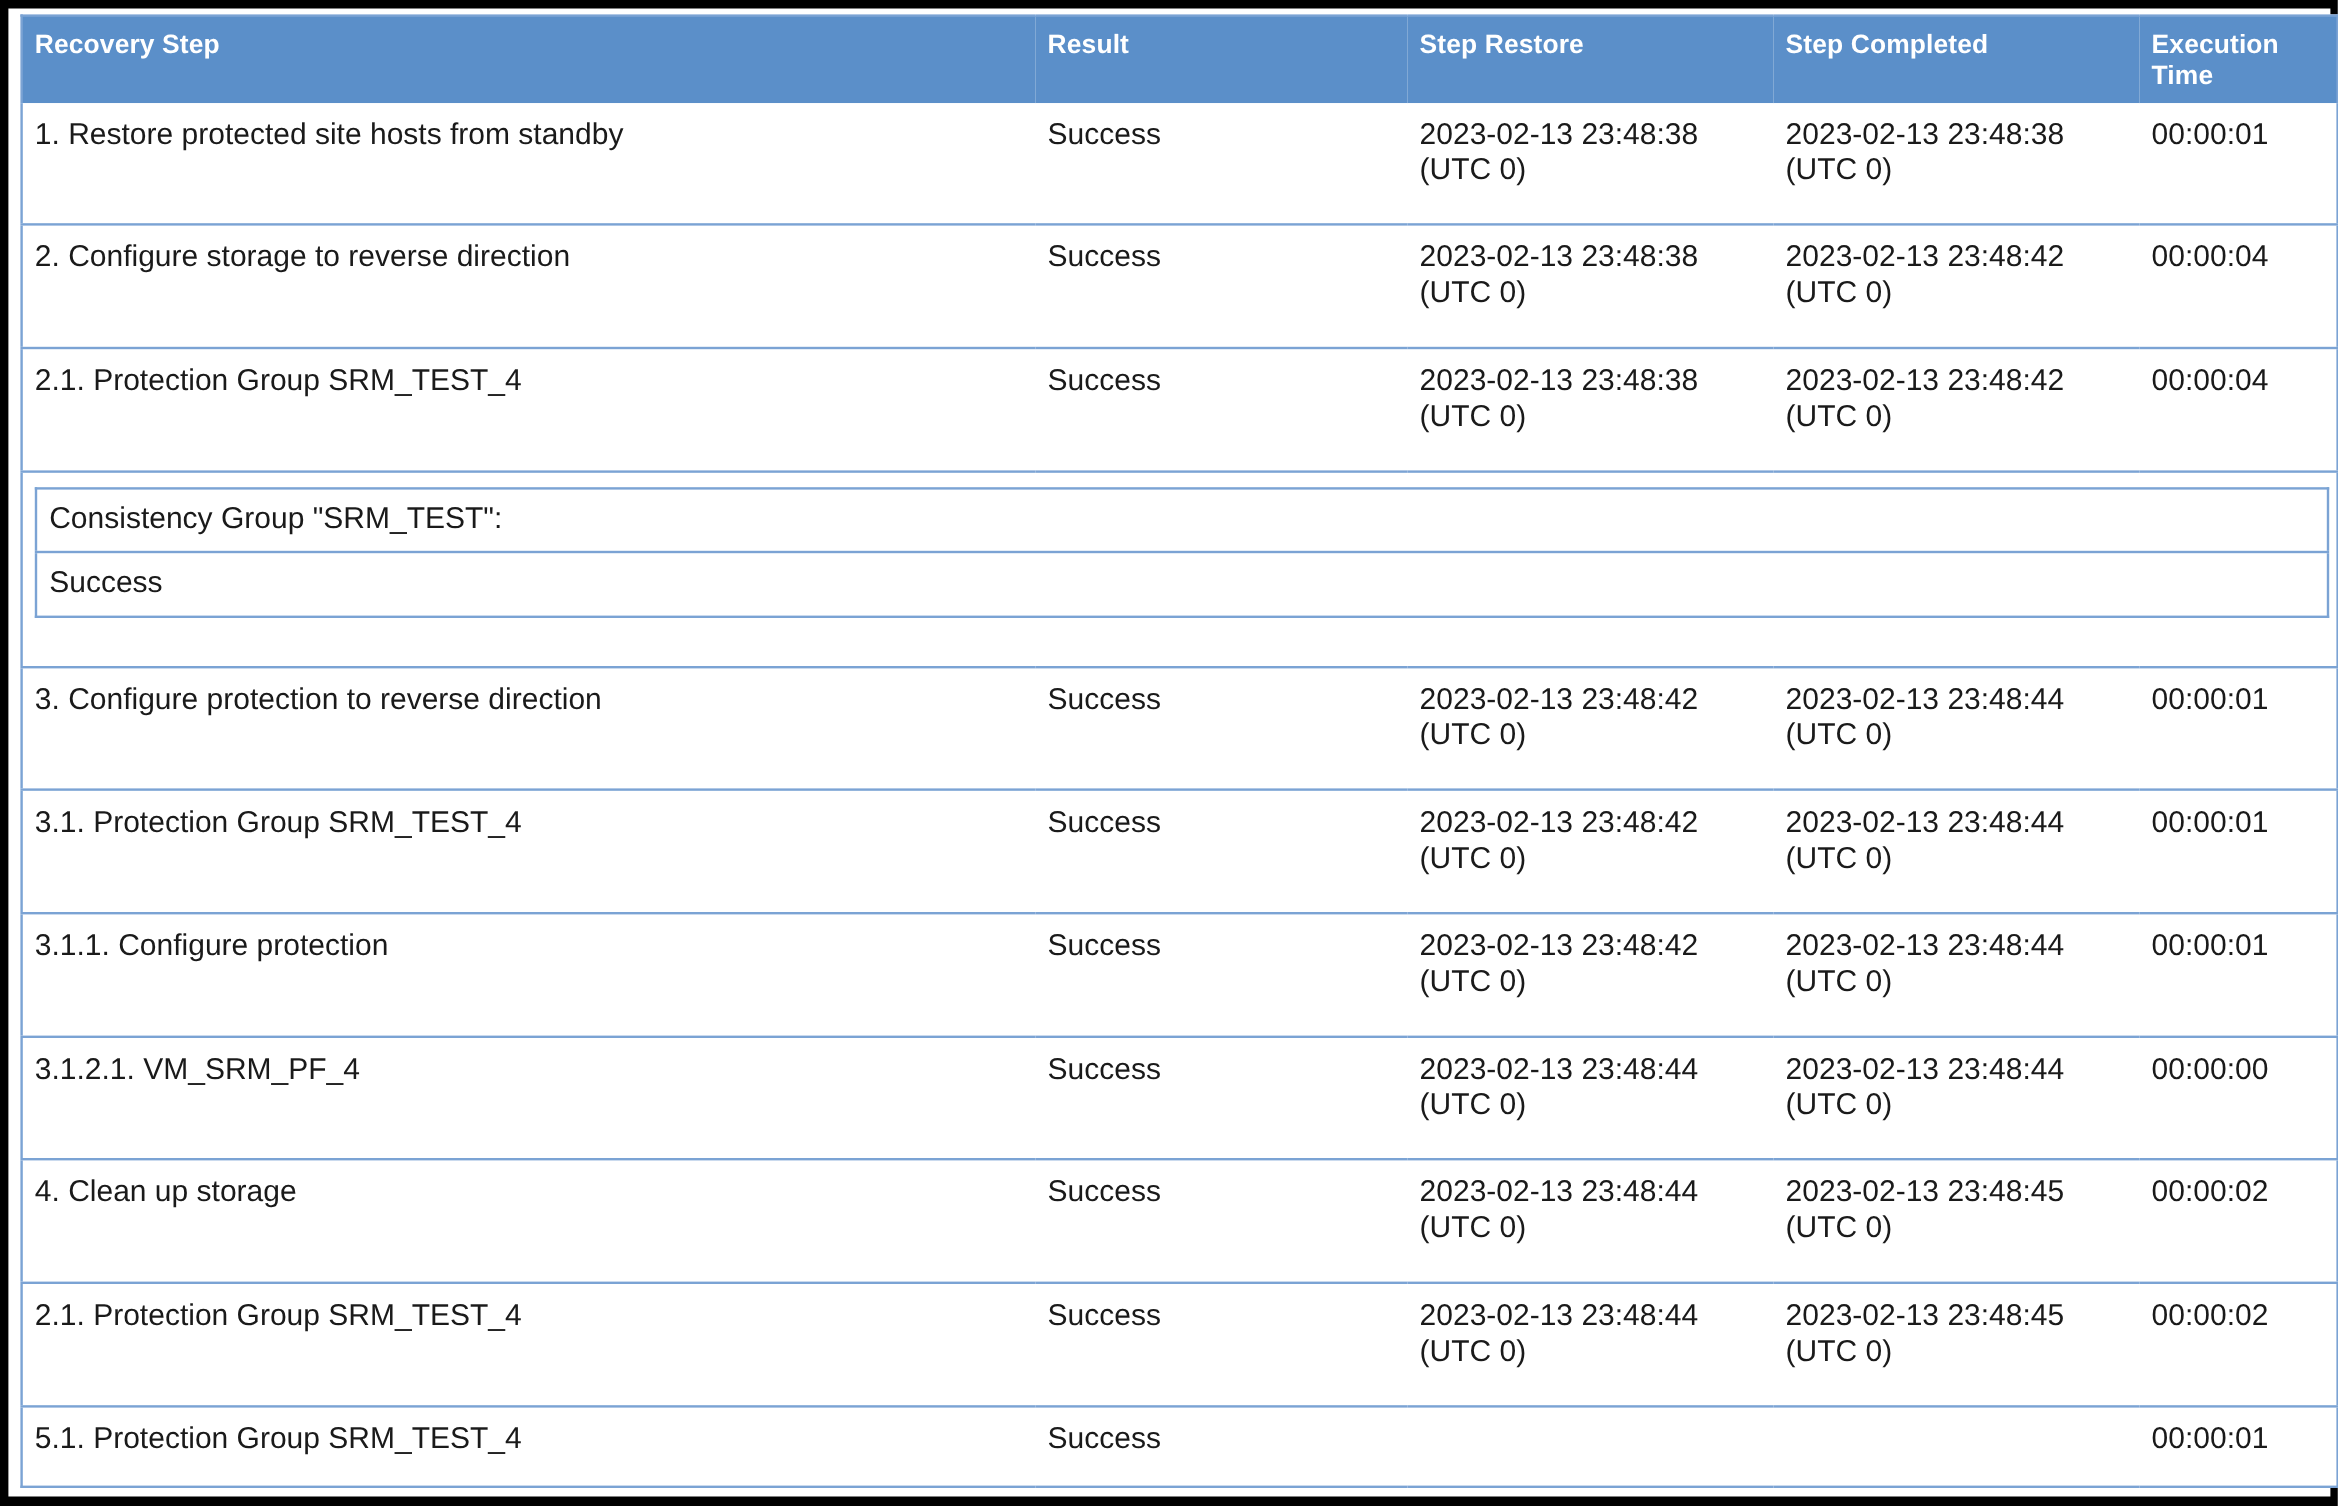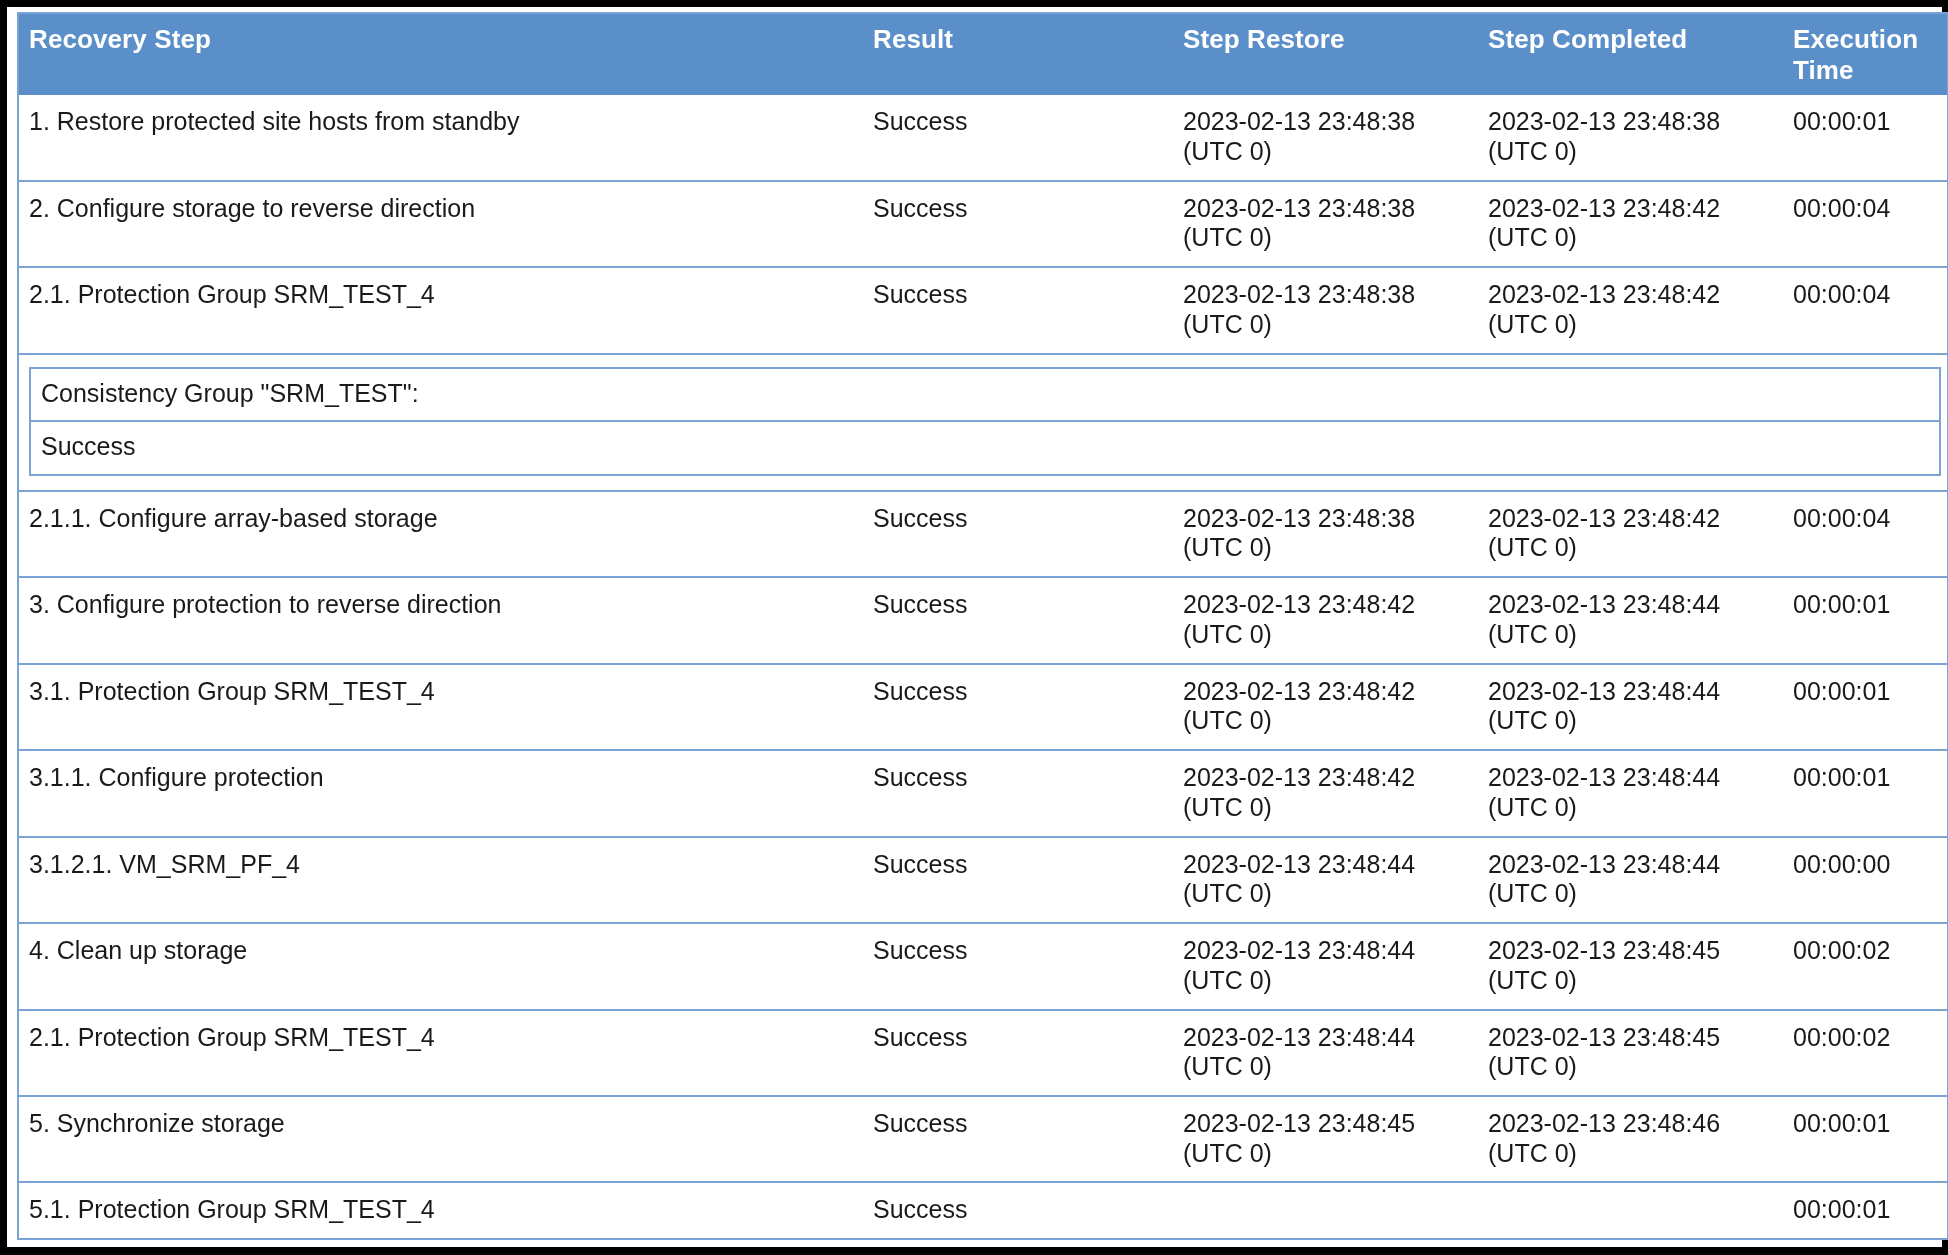--- a/index.html
+++ b/index.html
@@ -34,21 +34,21 @@
     height: 100%;
     border-collapse: collapse;
     table-layout: fixed;
     border: 2px solid #7ba3d4;
     background: #ffffff;
   }
 
   table.report > thead > tr > th {
     background: #5b8fc9;
     color: #ffffff;
-    font-size: 26px;
+    font-size: 22px;
     font-weight: bold;
     text-align: left;
     vertical-align: top;
     padding: 10px 6px 10px 10px;
     border: none;
     line-height: 1.18;
     letter-spacing: 0.1px;
   }
 
   table.report > tbody > tr > td {
@@ -163,27 +163,20 @@
               <td>Consistency Group "SRM_TEST":</td>
             </tr>
             <tr>
               <td class="nested-result result">Success</td>
             </tr>
           </tbody>
             </table>
         </td>
       </tr>
 
-      <tr>
-        <td class="lvl3">2.1.1. Configure array-based storage</td>
-        <td class="result">Success</td>
-        <td><span class="ts">2023-02-13 23:48:38</span><span class="utc">(UTC 0)</span></td>
-        <td><span class="ts">2023-02-13 23:48:42</span><span class="utc">(UTC 0)</span></td>
-        <td>00:00:04</td>
-      </tr>
 
       <tr>
         <td class="lvl1">3. Configure protection to reverse direction</td>
         <td class="result">Success</td>
         <td><span class="ts">2023-02-13 23:48:42</span><span class="utc">(UTC 0)</span></td>
         <td><span class="ts">2023-02-13 23:48:44</span><span class="utc">(UTC 0)</span></td>
         <td>00:00:01</td>
       </tr>
 
       <tr>
@@ -220,27 +213,20 @@
       </tr>
 
       <tr>
         <td class="lvl2">2.1. Protection Group SRM_TEST_4</td>
         <td class="result">Success</td>
         <td><span class="ts">2023-02-13 23:48:44</span><span class="utc">(UTC 0)</span></td>
         <td><span class="ts">2023-02-13 23:48:45</span><span class="utc">(UTC 0)</span></td>
         <td>00:00:02</td>
       </tr>
 
-      <tr class="tall">
-        <td class="lvl1">5. Synchronize storage</td>
-        <td class="result">Success</td>
-        <td><span class="ts">2023-02-13 23:48:45</span><span class="utc">(UTC 0)</span></td>
-        <td><span class="ts">2023-02-13 23:48:46</span><span class="utc">(UTC 0)</span></td>
-        <td>00:00:01</td>
-      </tr>
 
       <tr class="tall-last">
         <td class="lvl2">5.1. Protection Group SRM_TEST_4</td>
         <td class="result">Success</td>
         <td></td>
         <td></td>
         <td>00:00:01</td>
       </tr>
 
     </tbody>

